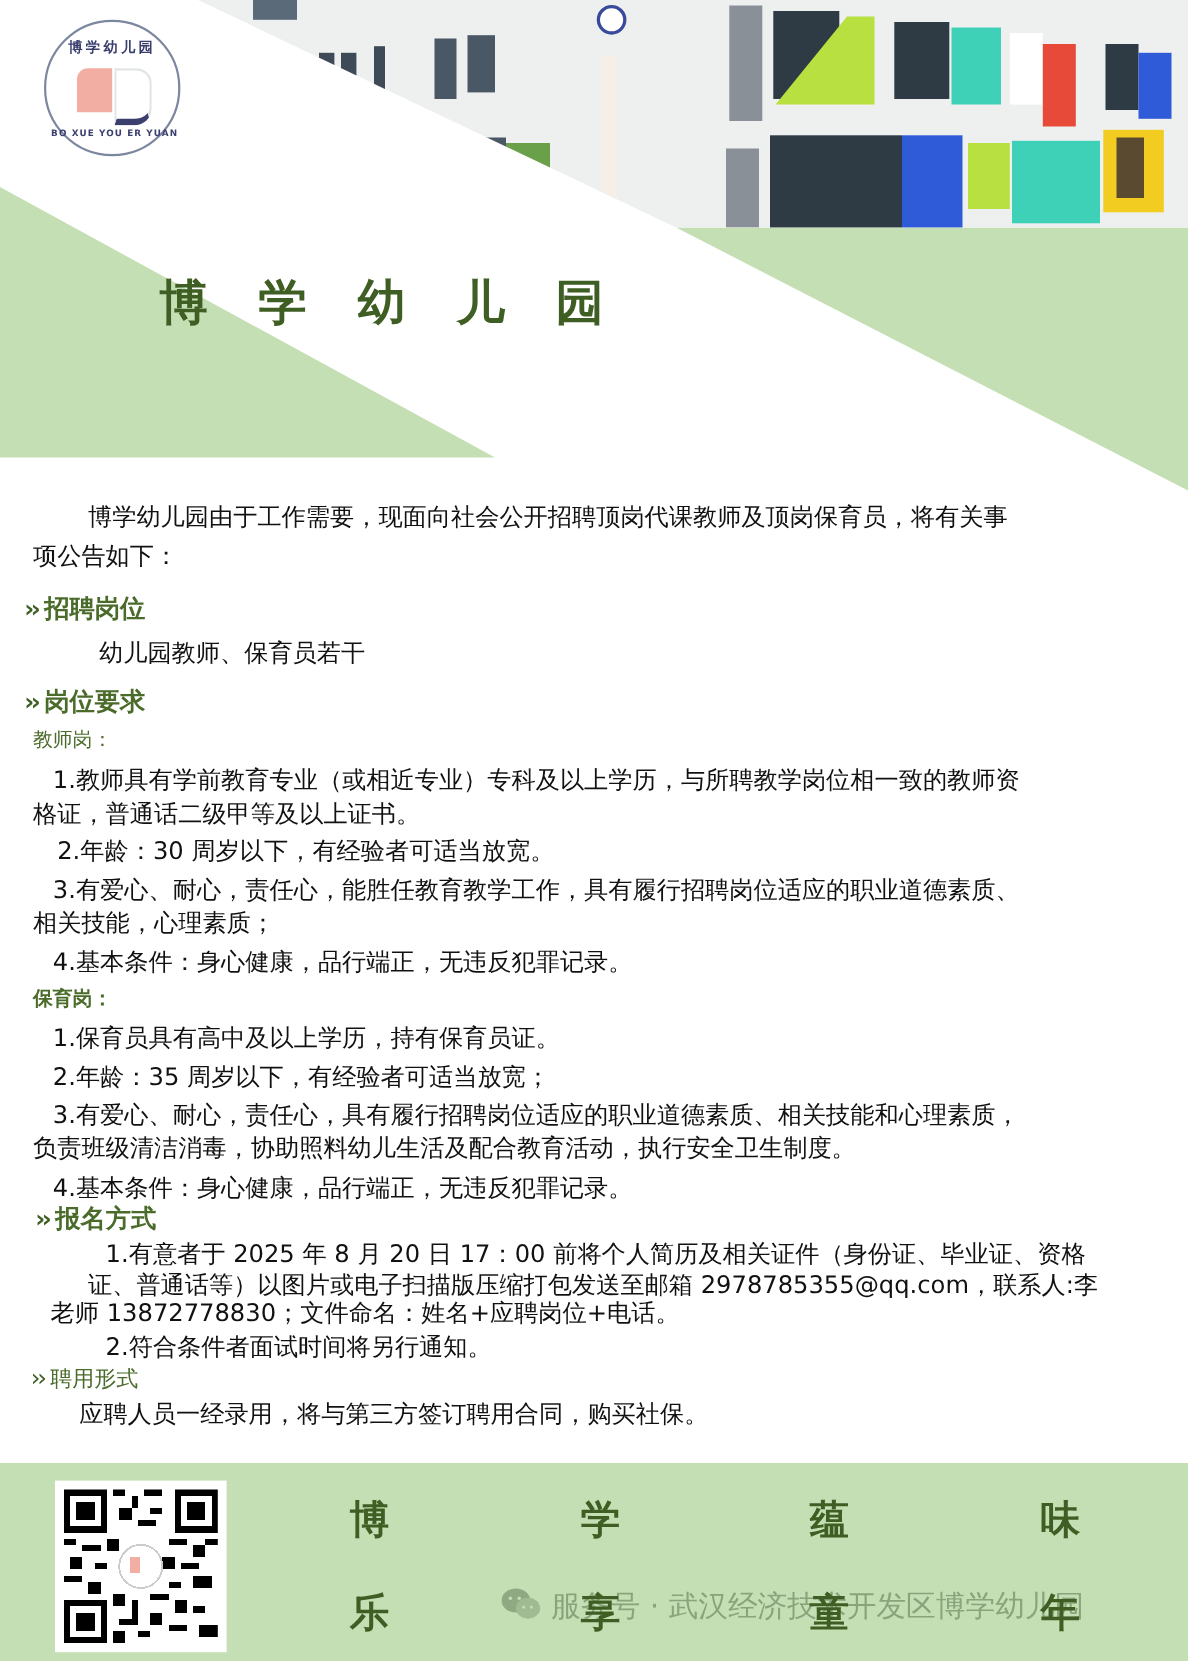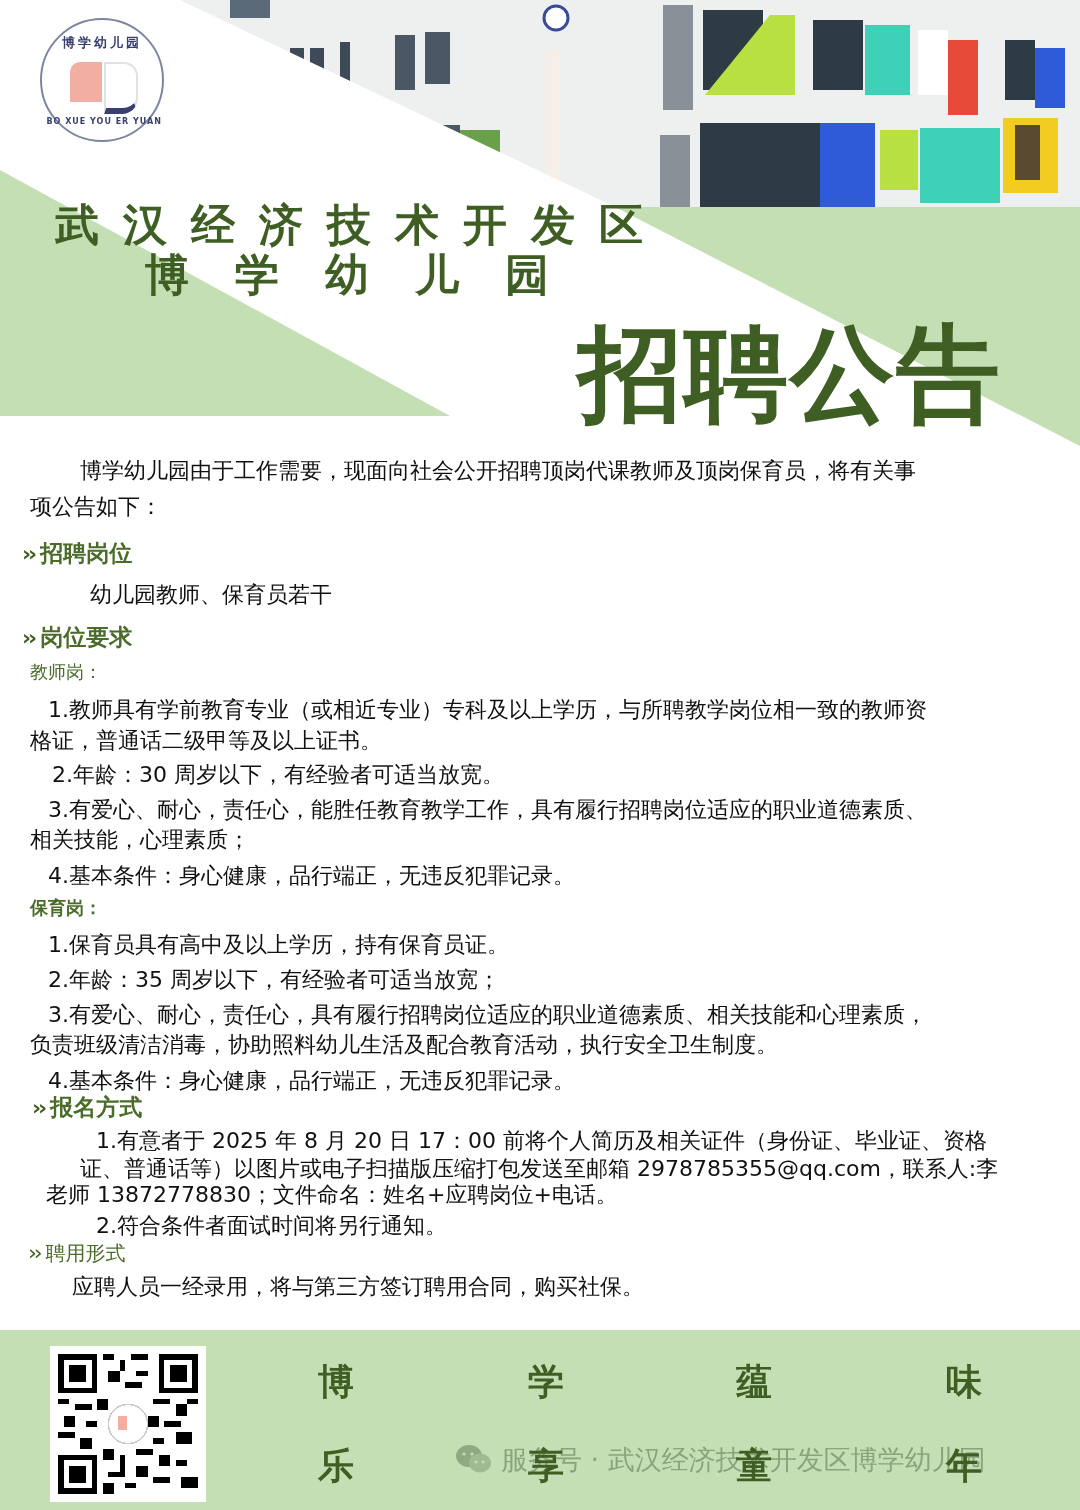--- a/index.html
+++ b/index.html
@@ -109,23 +109,21 @@
     <polygon points="615,207 1080,207 1080,446" fill="#c5dfb5"></polygon>
   </svg>
 
   <div class="logo">
     <div class="arc-top">博学幼儿园</div>
     <div class="mark-l"></div>
     <div class="mark-r"></div>
     <div class="arc-bot">BO XUE YOU ER YUAN</div>
   </div>
 
-  <div class="title-sub">武汉经济技术开发区</div>
   <div class="title-sub2">博学幼儿园</div>
-  <div class="title-main">招聘公告</div>
 </div>
 
 <div class="content">
   <div class="p" style="left:80px; top:6px;">博学幼儿园由于工作需要，现面向社会公开招聘顶岗代课教师及顶岗保育员，将有关事</div>
   <div class="p" style="left:30px; top:42px;">项公告如下：</div>
 
   <div class="sec" style="left:22px; top:88px;">
     <span class="chev">››</span><span>招聘岗位</span>
   </div>
   <div class="p" style="left:62px; top:130px;margin-left:28px;">幼儿园教师、保育员若干</div>

